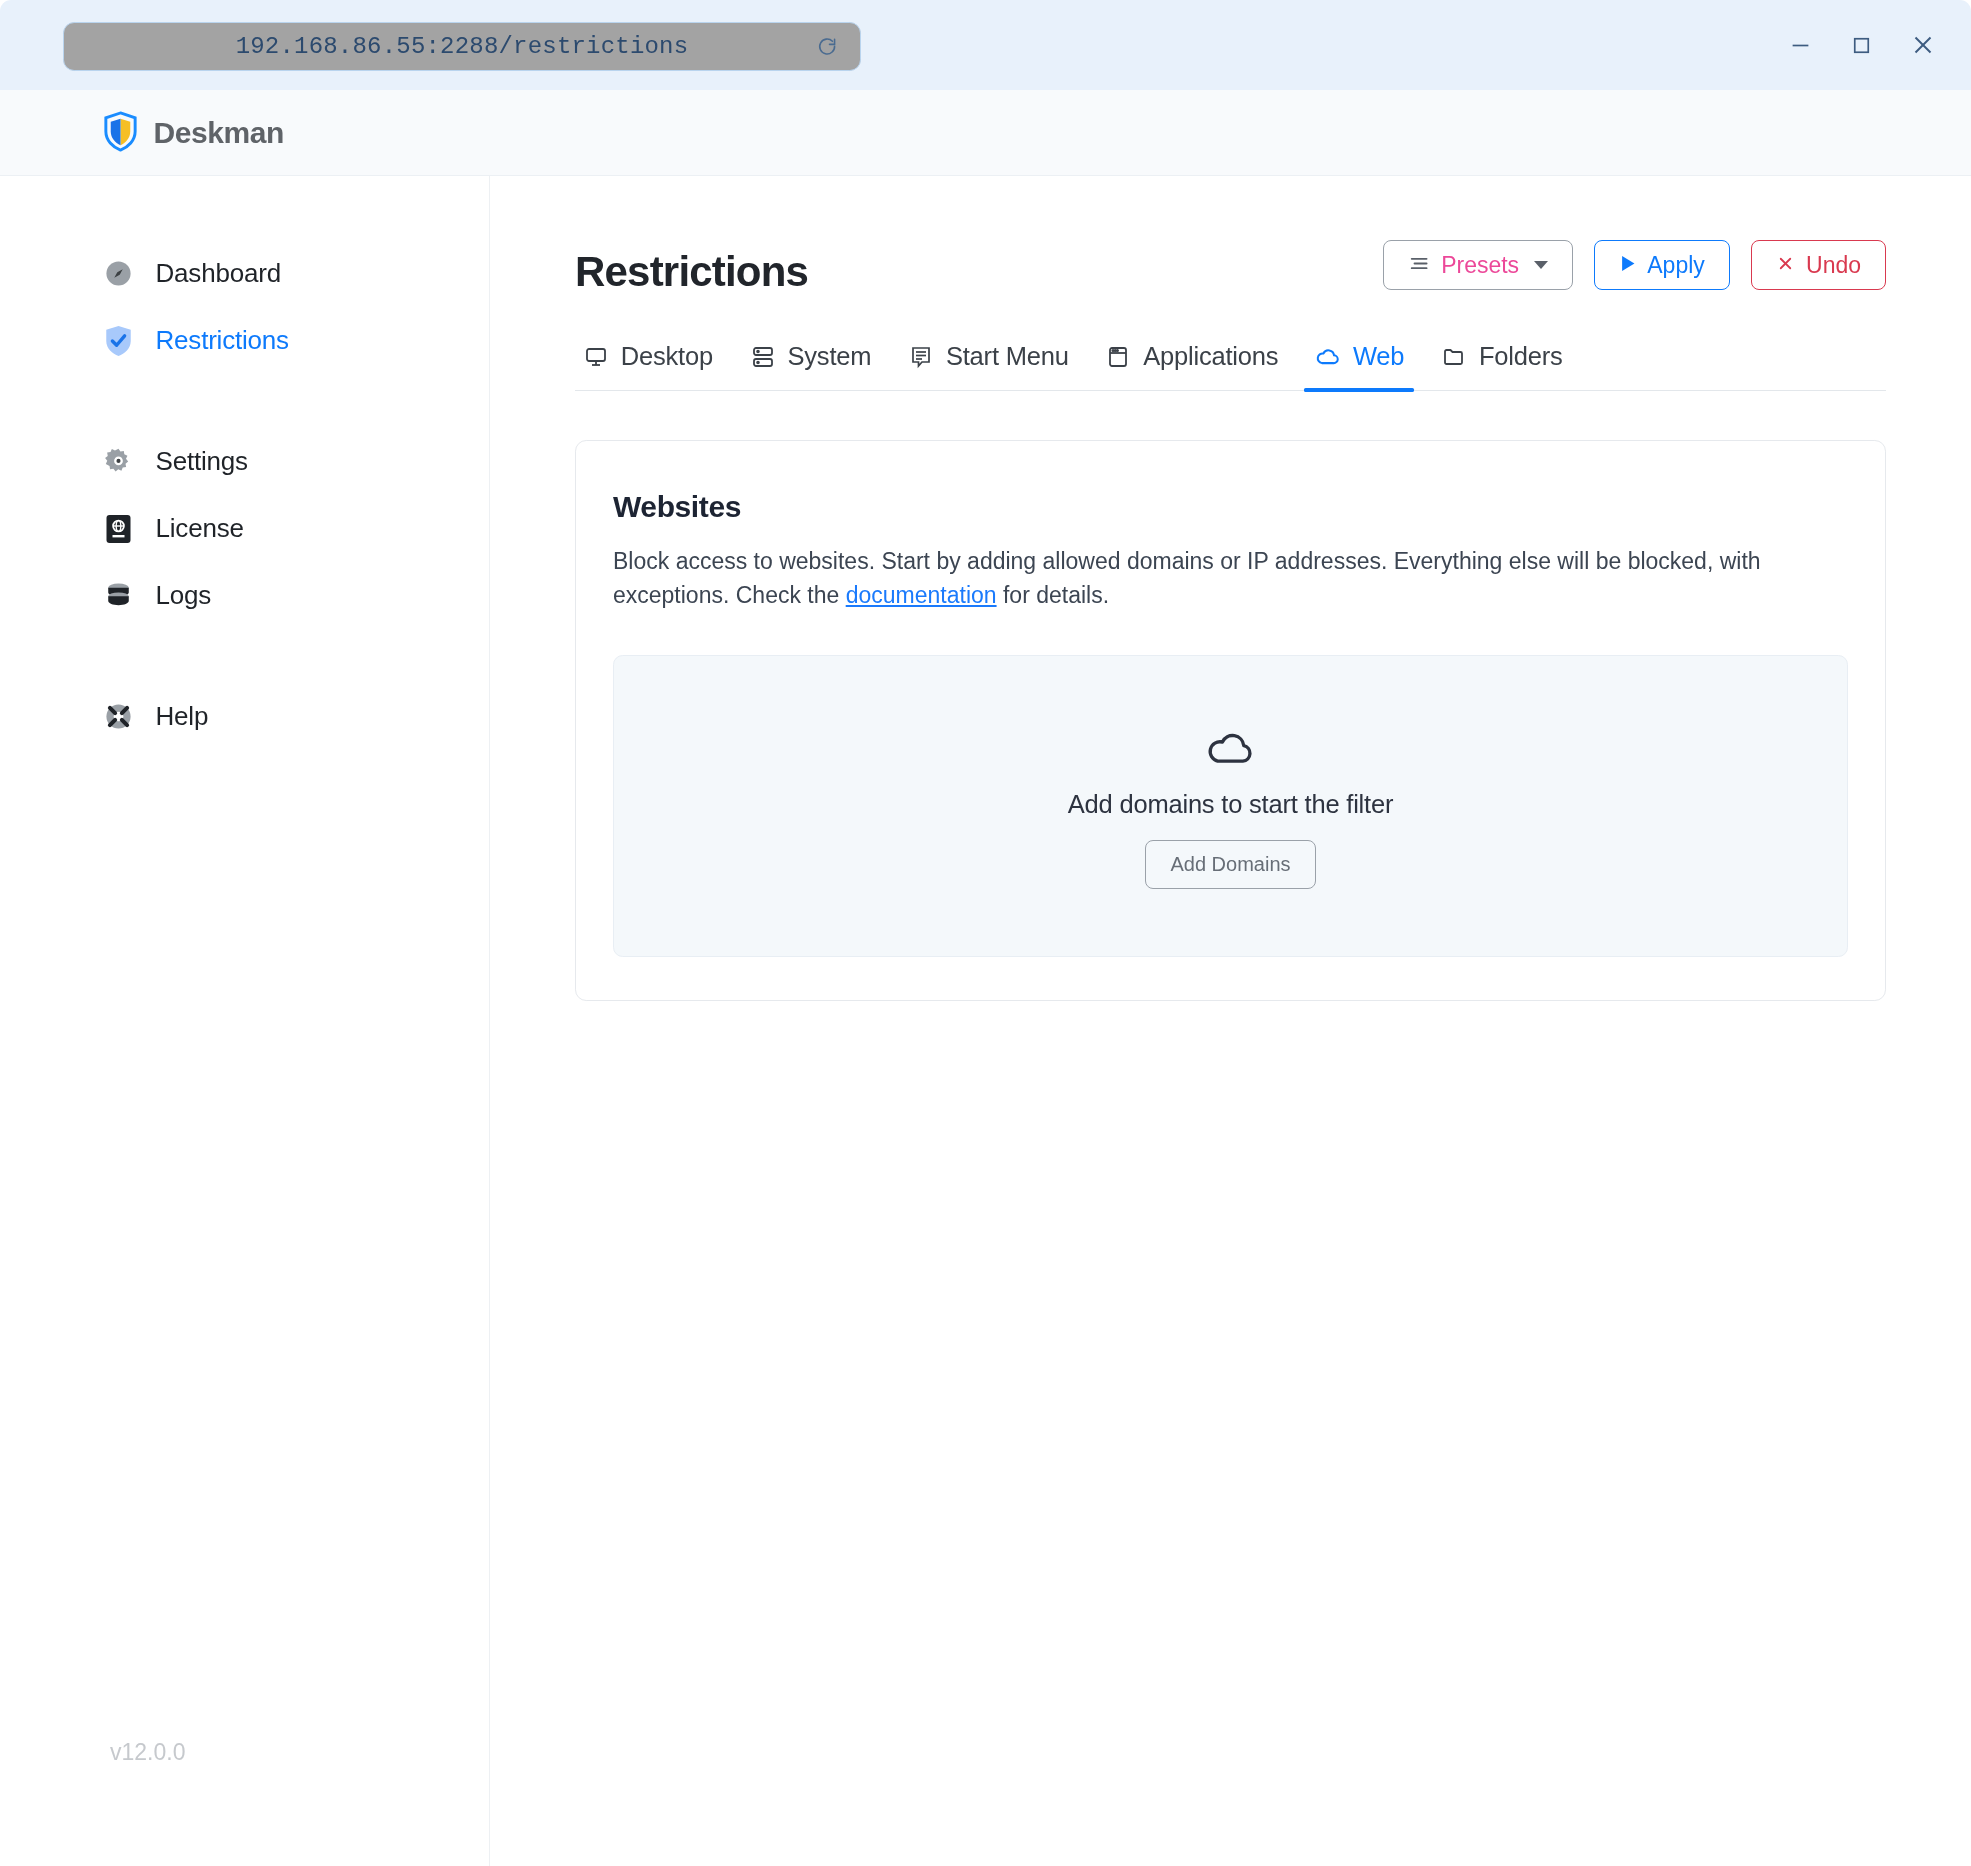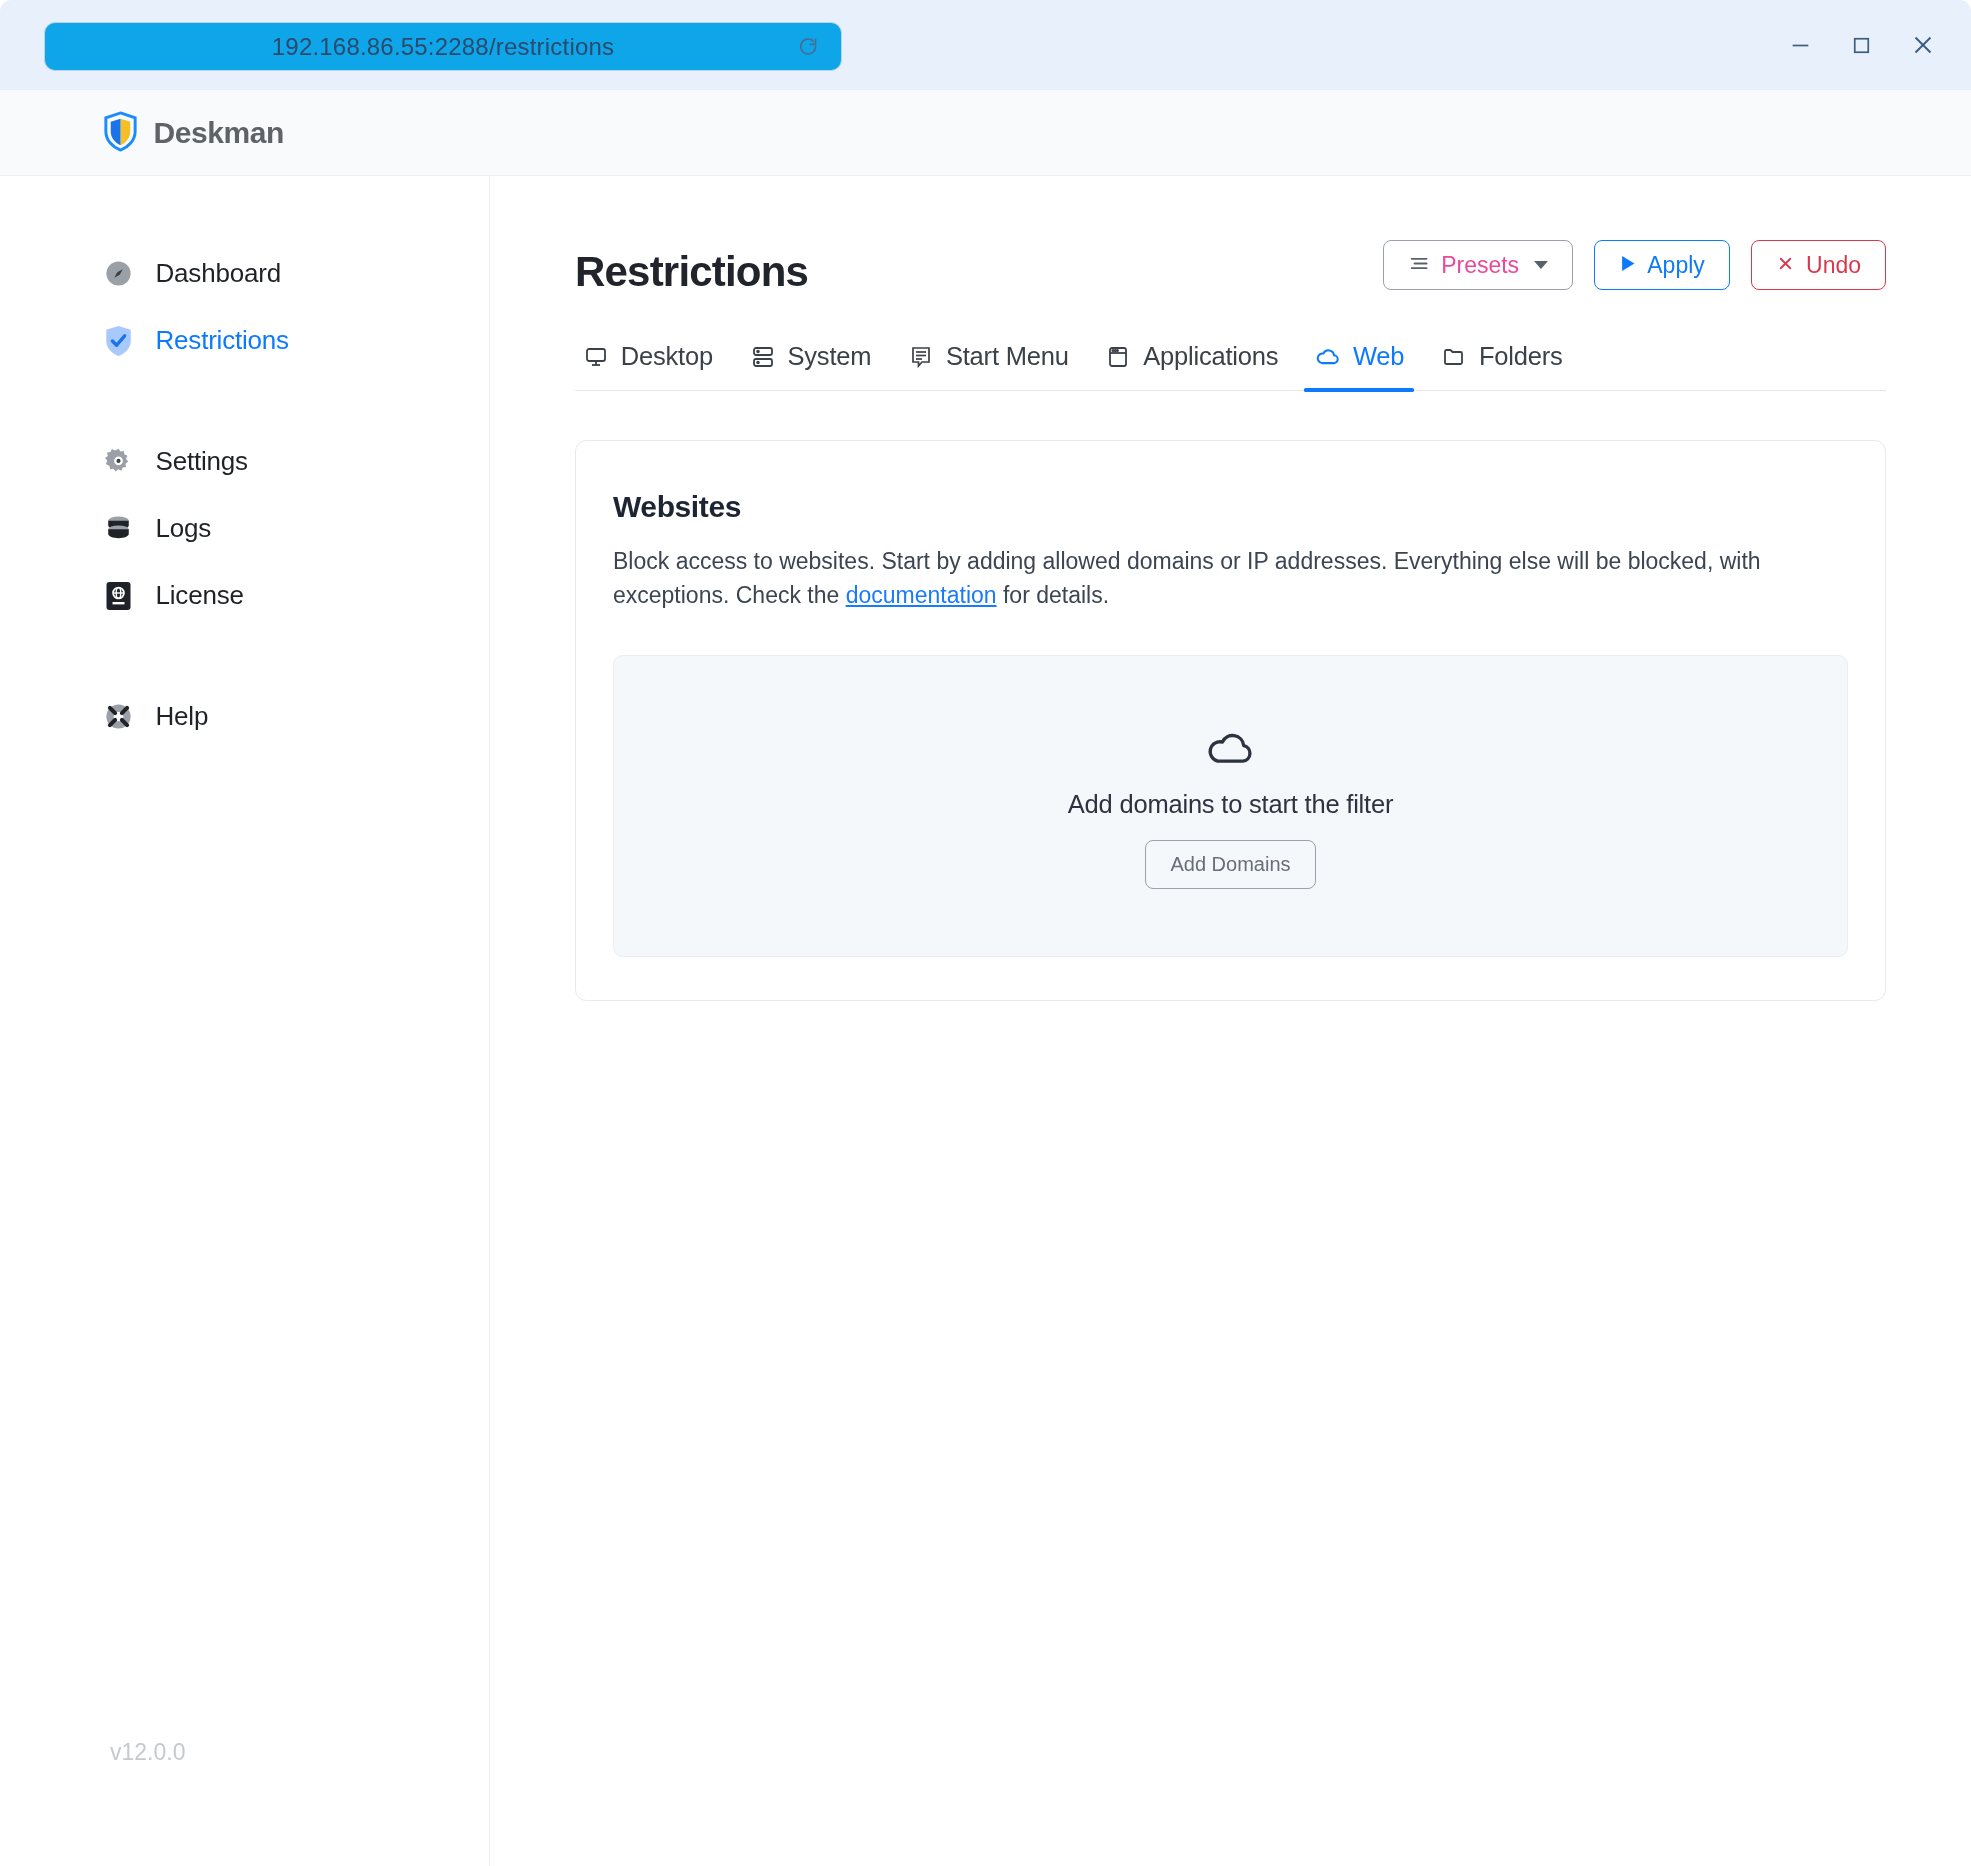--- a/index.html
+++ b/index.html
@@ -15,28 +15,29 @@
     position: relative;
     height: 90px;
     background: #e8f1fb;
     display: flex;
     align-items: center;
     border-top-left-radius: 11.2px;
     border-top-right-radius: 11.2px;
   }
   .url-pill {
     position: absolute;
-    left: 44px; top: 22.3px;
+    left: 63px; top: 22.3px;
     width: 798px; height: 49px;
-    background: #0ea5e9;
+    background: #a3a3a3;
     border: 1.6px solid #b9d4ee;
     border-radius: 11.2px;
     display: flex;
     align-items: center;
     justify-content: center;
+    font-family: Liberation Mono, monospace;
   }
   .url-text {
     font-size: 24px;
     color: #2c4a6e;
     letter-spacing: 0.2px;
   }
   .url-reload {
     position: absolute;
     right: 21px; top: 50%;
     transform: translateY(-50%);
@@ -292,41 +293,41 @@
             <path d="M12 1.5l1.6 2.3 2.8-.5.4 2.8 2.6 1.1-1.2 2.6 1.8 2.2-2.2 1.8.5 2.8-2.8.4-1.1 2.6-2.6-1.2-2.2 1.8-1.8-2.2-2.8.5-.4-2.8L1.5 14l1.2-2.6L.9 9.2l2.2-1.8-.5-2.8 2.8-.4L6.5 1.6 9.1 2.8z"></path>
             <circle cx="12" cy="11.5" r="3.6" fill="#ffffff"></circle>
             <circle cx="12" cy="11.5" r="1.7" fill="#3c4043"></circle>
           </svg>
         </span>
         <span class="nav-label">Settings</span>
       </div>
 
       <div class="nav-item">
         <span class="nav-icon">
-          <svg width="29" height="29" viewBox="0 0 24 24">
-            <ellipse cx="12" cy="5.5" rx="8.5" ry="3.4" fill="#9aa0a6"></ellipse>
-            <path d="M3.5 5.5v4c0 1.9 3.8 3.4 8.5 3.4s8.5-1.5 8.5-3.4v-4" fill="#1f2328"></path>
-            <ellipse cx="12" cy="12.6" rx="8.5" ry="3.1" fill="#9aa0a6"></ellipse>
-            <path d="M3.5 12.6v4c0 1.9 3.8 3.4 8.5 3.4s8.5-1.5 8.5-3.4v-4" fill="#1f2328"></path>
-          </svg>
-        </span>
-        <span class="nav-label">Logs</span>
-      </div>
-
-      <div class="nav-item">
-        <span class="nav-icon">
           <svg width="27" height="30" viewBox="0 0 26 30">
             <rect x="1" y="1" width="24" height="28" rx="3" fill="#1f2328"></rect>
             <circle cx="13" cy="12" r="5.4" fill="none" stroke="#ffffff" stroke-width="1.8"></circle>
             <ellipse cx="13" cy="12" rx="2.3" ry="5.4" fill="none" stroke="#ffffff" stroke-width="1.4"></ellipse>
             <line x1="7.6" y1="12" x2="18.4" y2="12" stroke="#ffffff" stroke-width="1.4"></line>
             <rect x="7" y="21" width="12" height="2.4" fill="#ffffff"></rect>
           </svg>
         </span>
         <span class="nav-label">License</span>
+      </div>
+
+      <div class="nav-item">
+        <span class="nav-icon">
+          <svg width="29" height="29" viewBox="0 0 24 24">
+            <ellipse cx="12" cy="5.5" rx="8.5" ry="3.4" fill="#9aa0a6"></ellipse>
+            <path d="M3.5 5.5v4c0 1.9 3.8 3.4 8.5 3.4s8.5-1.5 8.5-3.4v-4" fill="#1f2328"></path>
+            <ellipse cx="12" cy="12.6" rx="8.5" ry="3.1" fill="#9aa0a6"></ellipse>
+            <path d="M3.5 12.6v4c0 1.9 3.8 3.4 8.5 3.4s8.5-1.5 8.5-3.4v-4" fill="#1f2328"></path>
+          </svg>
+        </span>
+        <span class="nav-label">Logs</span>
       </div>
 
       <div class="nav-gap"></div>
 
       <div class="nav-item">
         <span class="nav-icon">
           <svg width="29" height="29" viewBox="0 0 24 24">
             <circle cx="12" cy="12" r="10" fill="#9aa0a6"></circle>
             <circle cx="12" cy="12" r="4" fill="#ffffff"></circle>
             <path d="M4.9 4.9 9.2 9.2 M19.1 4.9 14.8 9.2 M4.9 19.1 9.2 14.8 M19.1 19.1 14.8 14.8" stroke="#1f2328" stroke-width="3.4" stroke-linecap="round"></path>

